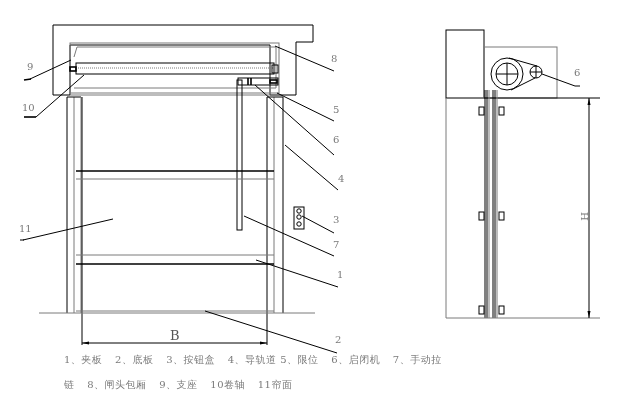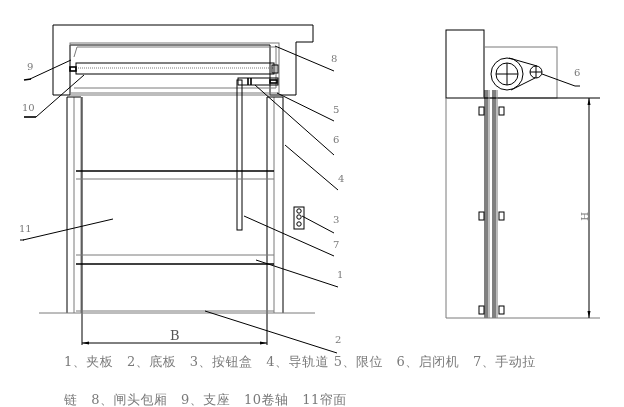--- a/index.html
+++ b/index.html
@@ -5,21 +5,21 @@
     html, body { margin: 0; padding: 0; background: #ffffff; }
     body { width: 624px; height: 407px; overflow: hidden; position: relative; font-family: "DejaVu Serif", serif; }
     #drawing { position: absolute; left: 0; top: 0; width: 624px; height: 407px; }
     .ln { stroke: #000; stroke-width: 1; fill: none; }
     .lg { stroke: #7a7a7a; stroke-width: 1; fill: none; }
     .lb { stroke: #000; stroke-width: 1.6; fill: none; }
     .hatch { stroke: #333; stroke-width: 0.8; }
     .dot { fill: #444; }
     .lbl { font-family: "DejaVu Serif", serif; font-size: 10px; fill: #7a7a7a; }
     .dim { font-family: "DejaVu Serif", serif; font-size: 13px; fill: #555; }
-    .legend { position: absolute; left: 64px; font-family: "DejaVu Serif", serif; font-size: 13px; color: #7a7a7a; white-space: nowrap; letter-spacing: 0.5px; }
+    .legend { position: absolute; left: 64px; font-family: "DejaVu Serif", serif; font-size: 10px; color: #7a7a7a; white-space: nowrap; letter-spacing: 0.5px; }
     .legend span { margin-right: 9px; }
   </style>
 </head>
 <body>
 
 <svg id="drawing" viewBox="0 0 624 407" xmlns="http://www.w3.org/2000/svg">
   <defs>
     <pattern id="hatchpat" patternUnits="userSpaceOnUse" width="14" height="14" patternTransform="rotate(25)">
       <line x1="0" y1="0" x2="0" y2="14" class="hatch"></line>
       <circle cx="7" cy="7" r="0.7" class="dot"></circle>
@@ -175,19 +175,19 @@
 </svg>
 
 <div class="legend" style="top:353px;">
   <span>1、夹板</span>
   <span>2、底板</span>
   <span>3、按钮盒</span>
   <span>4、导轨道 5、限位</span>
   <span>6、启闭机</span>
   <span>7、手动拉</span>
 </div>
-<div class="legend" style="top:378px;margin-top:13px;">
+<div class="legend" style="top:378px;">
   <span>链</span>
   <span>8、闸头包厢</span>
   <span>9、支座</span>
   <span>10卷轴</span>
   <span>11帘面</span>
 </div>
 
 </body></html>

